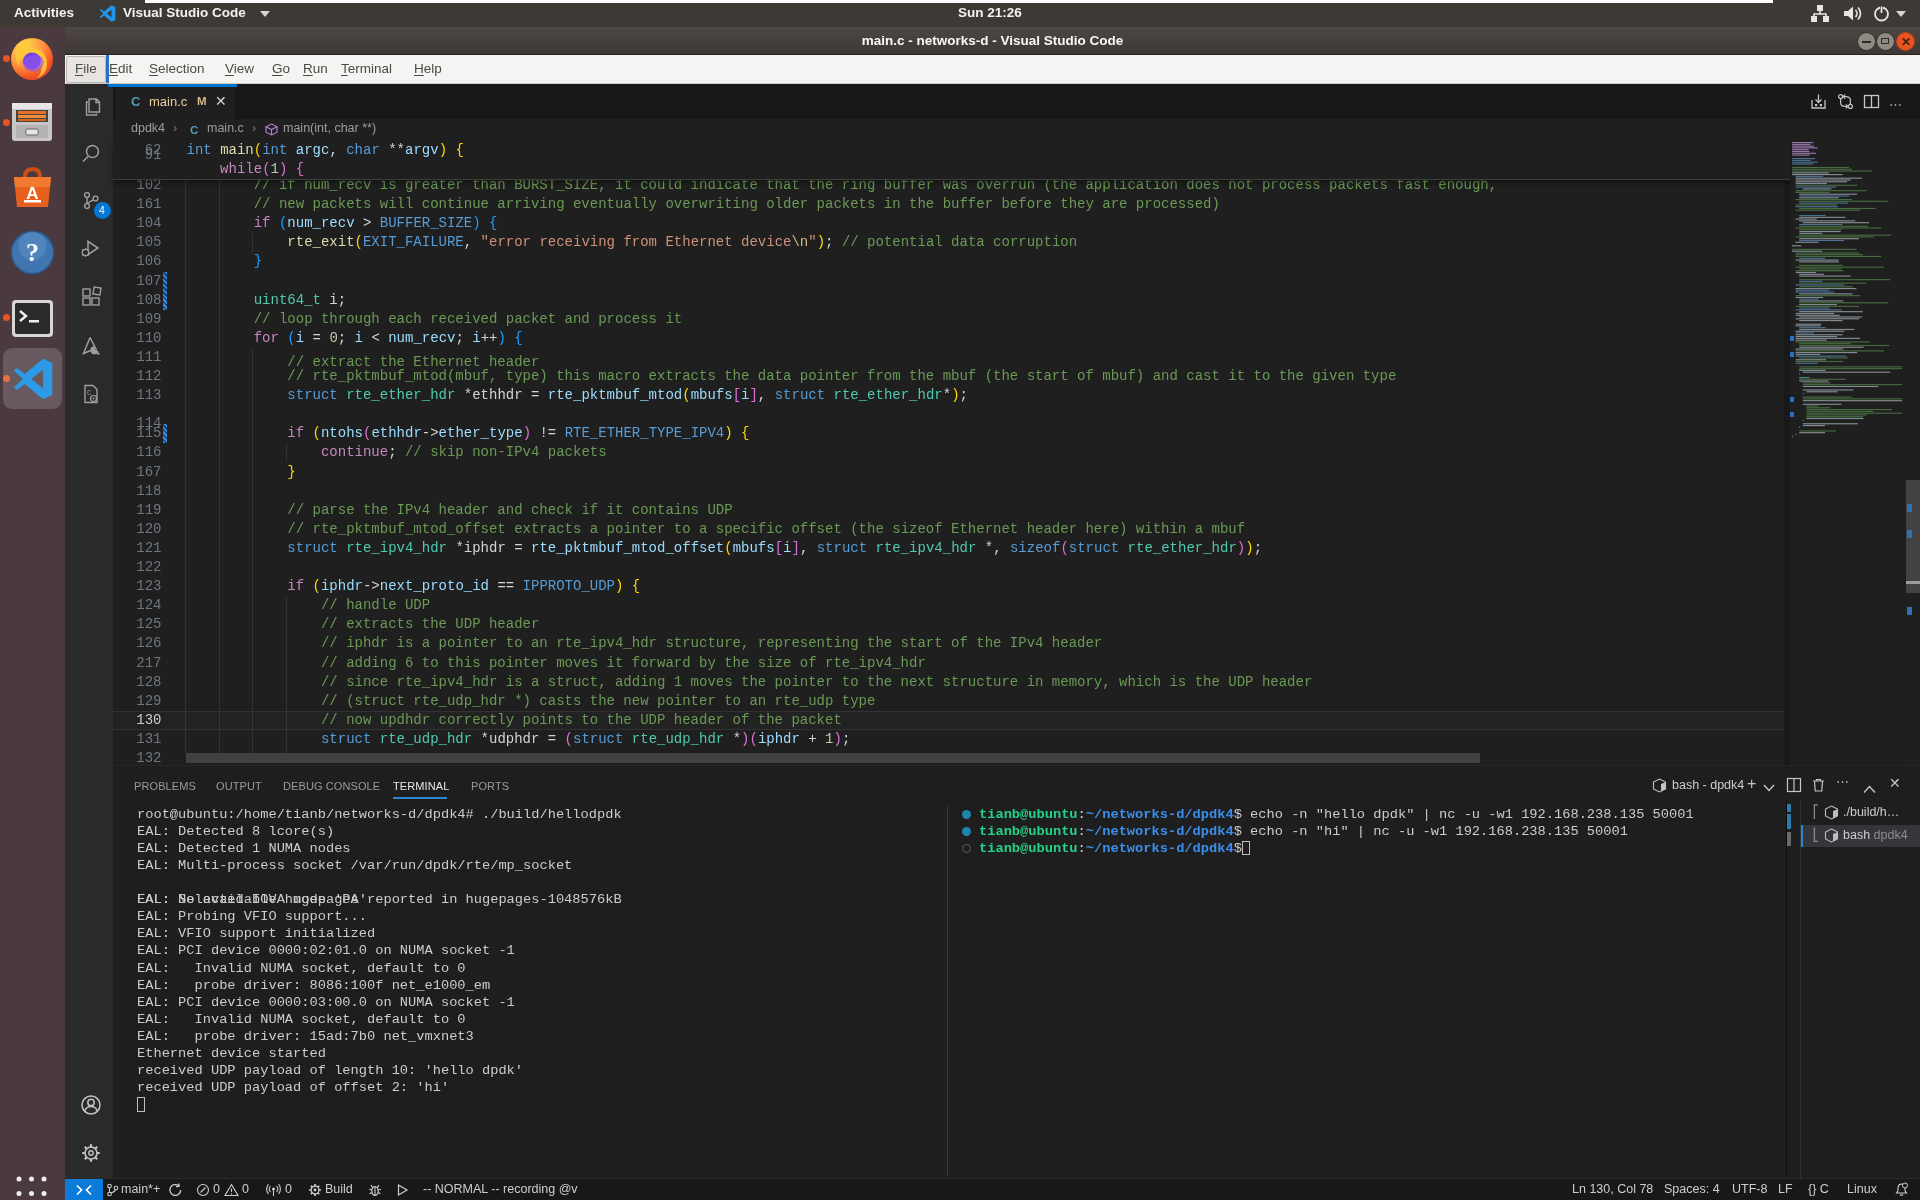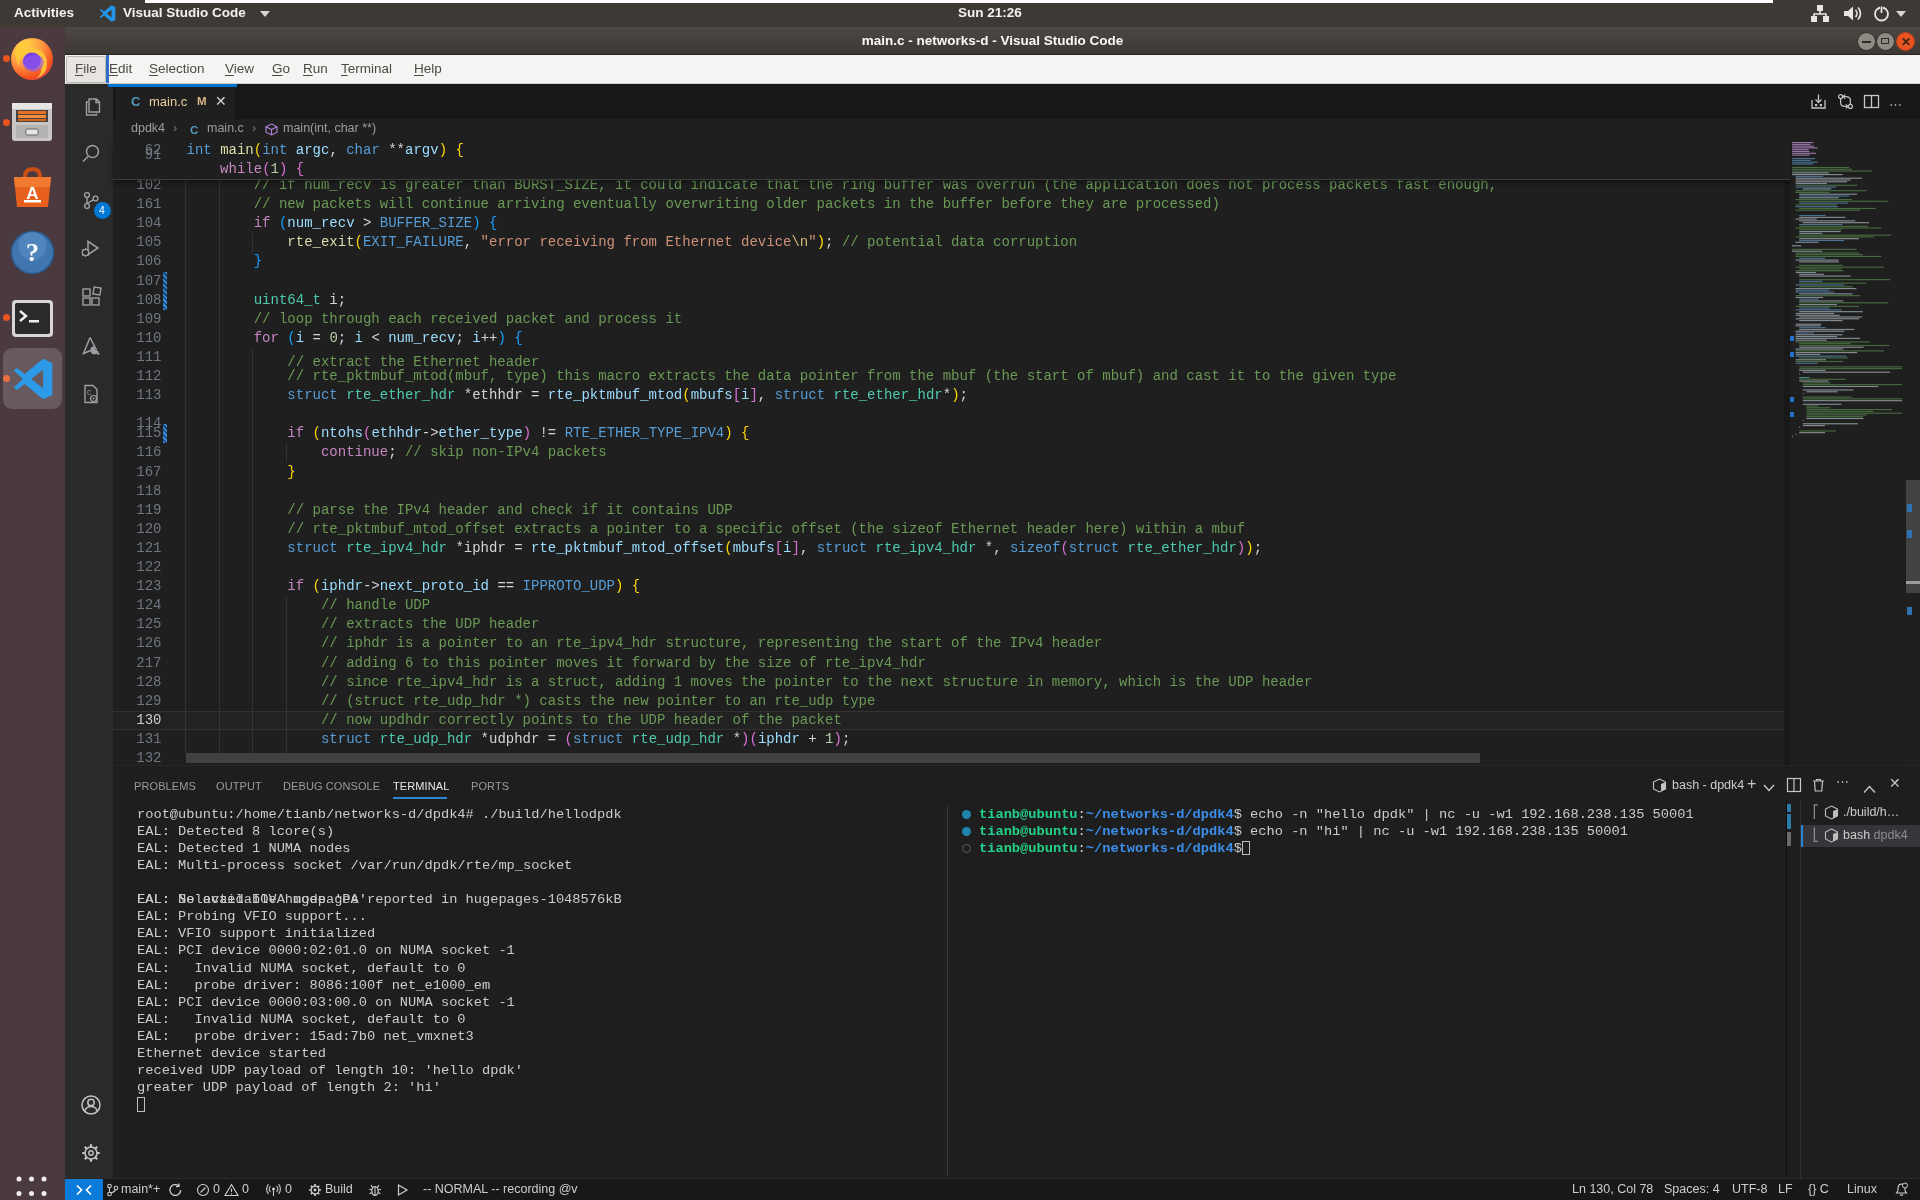--- a/index.html
+++ b/index.html
@@ -542,21 +542,21 @@
 <div class="tl" style="top:142.2px">EAL: Probing VFIO support...</div>
 <div class="tl" style="top:159.3px">EAL: VFIO support initialized</div>
 <div class="tl" style="top:176.4px">EAL: PCI device 0000:02:01.0 on NUMA socket -1</div>
 <div class="tl" style="top:193.5px">EAL:   Invalid NUMA socket, default to 0</div>
 <div class="tl" style="top:210.6px">EAL:   probe driver: 8086:100f net_e1000_em</div>
 <div class="tl" style="top:227.7px">EAL: PCI device 0000:03:00.0 on NUMA socket -1</div>
 <div class="tl" style="top:244.8px">EAL:   Invalid NUMA socket, default to 0</div>
 <div class="tl" style="top:261.9px">EAL:   probe driver: 15ad:7b0 net_vmxnet3</div>
 <div class="tl" style="top:279.0px">Ethernet device started</div>
 <div class="tl" style="top:296.1px">received UDP payload of length 10: 'hello dpdk'</div>
-<div class="tl" style="top:313.2px">greater UDP payload of length 2: 'hi'</div>
+<div class="tl" style="top:313.2px">received UDP payload of offset 2: 'hi'</div>
 <div class="tcur" style="left:24px;top:331.3px"></div>
   </div>
   <div class="ab" style="left:834px;top:40px;width:1px;height:370px;background:#3a3a3a;"></div>
   <div id="termR" class="ab" style="left:835px;top:0px;width:849px;height:413px;">
 <div class="tl" style="top:39.6px"><span class="tg">tianb@ubuntu</span>:<span class="tb">~/networks-d/dpdk4</span>$ echo -n "hello dpdk" | nc -u -w1 192.168.238.135 50001</div>
 <div class="tdot" style="top:43.8px"></div>
 <div class="tl" style="top:56.7px"><span class="tg">tianb@ubuntu</span>:<span class="tb">~/networks-d/dpdk4</span>$ echo -n "hi" | nc -u -w1 192.168.238.135 50001</div>
 <div class="tdot" style="top:60.9px"></div>
 <div class="tl" style="top:73.8px"><span class="tg">tianb@ubuntu</span>:<span class="tb">~/networks-d/dpdk4</span>$ </div>
 <div class="tdot tdoto" style="top:78.0px"></div>

